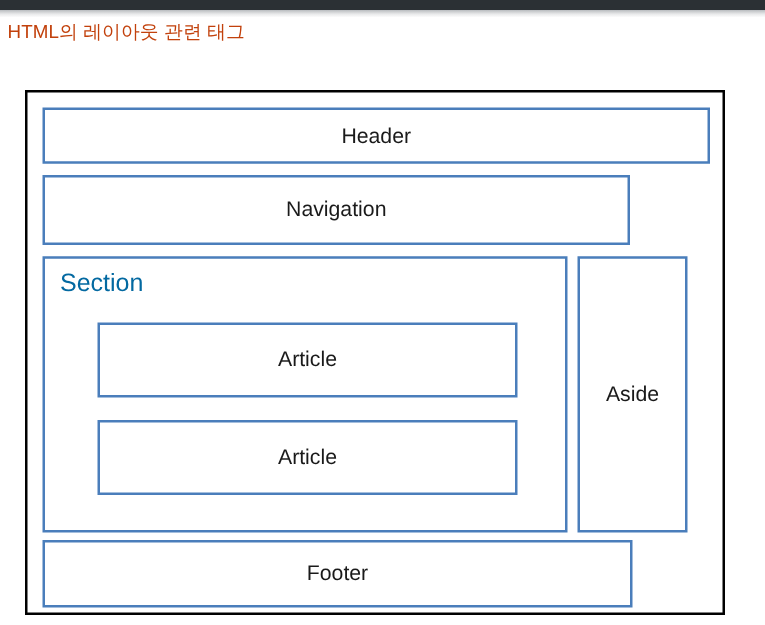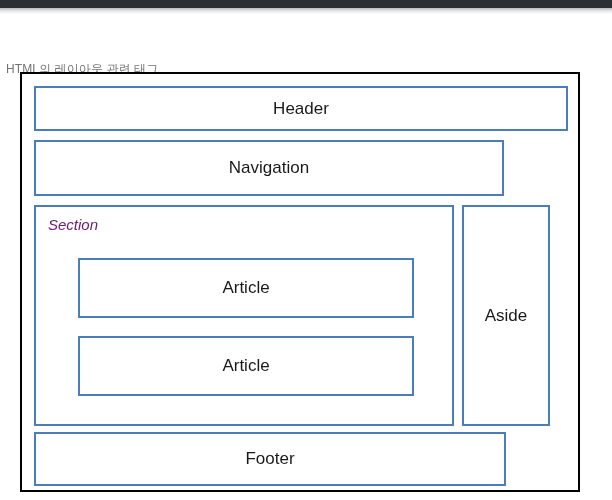--- a/index.html
+++ b/index.html
@@ -29,26 +29,25 @@
     width: 612px;
     height: 6px;
     background: linear-gradient(to bottom, #b9bcbf 0%, #e9eaeb 55%, #ffffff 100%);
   }
 
   
   .page-title {
     position: absolute;
     left: 6px;
     top: 16px;
-    font-size: 12px;
+    font-size: 15px;
     line-height: 20px;
-    color: #737373;
+    color: #c2410c;
     white-space: nowrap;
     letter-spacing: 0.1px;
-    margin-top: 43px;
   }
 
   
   .diagram-frame {
     position: absolute;
     left: 20px;
     top: 72px;
     width: 560px;
     height: 420px;
     border: 2px solid #000000;
@@ -69,24 +68,23 @@
     transform: translateY(-50%);
     text-align: center;
     font-size: 17px;
     color: #1a1a1a;
     font-weight: 400;
   }
   .region-label-topleft {
     position: absolute;
     left: 12px;
     top: 9px;
-    font-size: 15px;
-    color: #701a75;
+    font-size: 20px;
+    color: #0369a1;
     font-weight: 400;
-    font-style: italic;
   }
 
   
   .header-region     { left: 12px;  top: 12px;  width: 534px; height: 45px; }
   .nav-region        { left: 12px;  top: 66px;  width: 470px; height: 56px; }
   .section-region    { left: 12px;  top: 131px; width: 420px; height: 221px; }
   .aside-region      { left: 440px; top: 131px; width: 88px; height: 221px; }
   .footer-region     { left: 12px;  top: 358px; width: 472px; height: 54px; }
 
   

